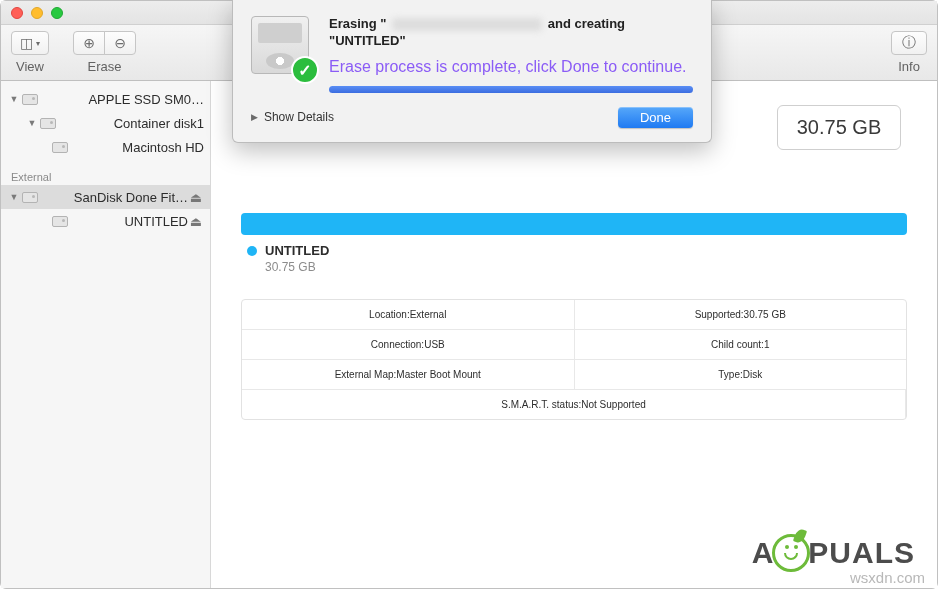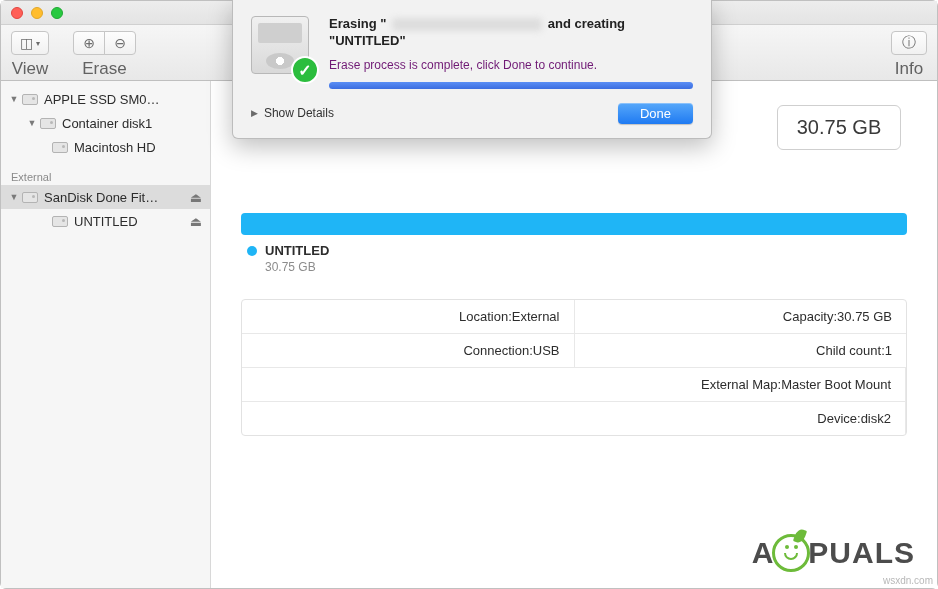--- a/index.html
+++ b/index.html
@@ -16,84 +16,84 @@
     .window-title { position: absolute; left: 50%; transform: translateX(-50%); font-size: 13px; color: #3a3a3a; }
     
     .toolbar { height: 56px; background: linear-gradient(#f6f6f6, #e8e8e8); border-bottom: 1px solid #bfbfbf; display: flex; align-items: flex-start; padding: 6px 10px 0 10px; }
     .tb-group { display: flex; flex-direction: column; align-items: center; margin-right: 24px; }
     .tb-spacer { flex: 1; }
     .tb-buttons { display: flex; }
     .tb-button { height: 24px; min-width: 30px; background: linear-gradient(#fdfdfd,#f1f1f1); border: 1px solid #c6c6c6; margin-left: -1px; display: flex; align-items: center; justify-content: center; font-size: 13px; color: #555; cursor: default; }
     .tb-button:first-child { border-top-left-radius: 4px; border-bottom-left-radius: 4px; margin-left: 0;}
     .tb-button:last-child { border-top-right-radius: 4px; border-bottom-right-radius: 4px; }
     .tb-button.single { border-radius: 4px; }
-    .tb-label { font-size: 17px; color: #626262; margin-top: 4px; }
+    .tb-label { font-size: 13px; color: #626262; margin-top: 4px; }
     .tb-center-col { display: flex; flex-direction: column; align-items: center; margin: 0 2px;}
     
     .main { flex: 1; display: flex; min-height: 0; }
     
     .sidebar { width: 210px; background: #f6f6f6; border-right: 1px solid #d8d8d8; padding-top: 6px; font-size: 13px; }
     .sb-section { color: #8a8a8a; font-size: 11px; padding: 4px 10px 2px 10px; }
     .sb-row { display: flex; align-items: center; height: 24px; padding-right: 6px; }
     .sb-row.selected { background: #dcdcdc; }
     .sb-indent-0 { padding-left: 8px; }
     .sb-indent-1 { padding-left: 26px; }
     .sb-indent-2 { padding-left: 50px; }
     .sb-tri { width: 10px; text-align: center; color: #7a7a7a; font-size: 9px; margin-right: 2px; }
     .sb-icon { width: 18px; height: 14px; margin-right: 5px; display: flex; align-items: center; justify-content: center;}
     .disk-glyph { width: 16px; height: 11px; background: #e5e5e5; border: 1px solid #b3b3b3; border-radius: 2px; position: relative; }
     .disk-glyph::after { content:''; position:absolute; right:2px; top:2px; width:3px; height:3px; background:#b8b8b8; border-radius:50%; }
-    .sb-text { flex: 1; white-space: nowrap; overflow: hidden; text-overflow: ellipsis; color: #2c2c2c; }
+    .sb-text { flex: 1; white-space: nowrap; overflow: hidden; text-overflow: ellipsis; color: #2c2c2c; text-align: right; }
     .sb-eject { width: 16px; height: 16px; display:flex; align-items:center; justify-content:center; color:#777; }
     
     .content { flex: 1; background: #fff; padding: 18px 20px; position: relative; overflow: hidden; }
     
     .size-box { position: absolute; right: 36px; top: 24px; border: 1px solid #cfcfcf; border-radius: 6px; padding: 10px 16px; font-size: 20px; color: #3a3a3a; width: 124px; text-align: center;}
     
     .usage-bar { position: absolute; top: 132px; left: 30px; right: 30px; height: 22px; background: #1fb5f6; border-radius: 4px; }
     
     .legend { position: absolute; top: 162px; left: 36px; }
     .legend-row { display: flex; align-items: center; gap: 8px; }
     .legend-dot { width: 10px; height: 10px; border-radius: 50%; background: #1fb5f6; }
     .legend-name { font-size: 13px; font-weight: 600; color: #2d2d2d; }
     .legend-size { font-size: 12px; color: #8c8c8c; margin-left: 18px; margin-top: 2px; }
     
     .info-table { position: absolute; top: 218px; left: 30px; right: 30px; border: 1px solid #e2e2e2; border-radius: 4px; }
     .info-row { display: flex; border-bottom: 1px solid #e8e8e8; }
     .info-row:last-child { border-bottom: none; }
-    .info-cell { flex: 1; display: flex; justify-content: flex-end; padding: 9px 14px; font-size: 13px; }
+    .info-cell { flex: 1; display: flex; justify-content: center; padding: 9px 14px; font-size: 10px; }
     .info-cell:first-child { border-right: 1px solid #e8e8e8; }
     .info-key { color: #2d2d2d; }
     .info-val { color: #2d2d2d; }
     
     .dialog { position: absolute; top: 0; left: 232px; width: 480px; background: #f2f2f2; border: 1px solid #bcbcbc; border-top: none; border-bottom-left-radius: 6px; border-bottom-right-radius: 6px; box-shadow: 0 8px 24px rgba(0,0,0,0.25); padding: 16px 18px 14px 18px; z-index: 10; }
     .dialog-top { display: flex; gap: 14px; }
     .dlg-icon-wrap { position: relative; width: 64px; height: 64px; flex-shrink:0;}
     .dlg-disk { width: 58px; height: 58px; background: linear-gradient(#f0f0f0,#d9d9d9); border: 1px solid #b8b8b8; border-radius: 4px; position: relative; }
     .dlg-disk::before { content:''; position:absolute; left:6px; right:6px; top:6px; height:20px; background:#cfcfcf; border-radius:2px; }
     .dlg-disk::after { content:''; position:absolute; left:50%; top:36px; width:28px; height:16px; margin-left:-14px; background:radial-gradient(circle,#fff 25%, #c9c9c9 26%); border-radius:50%; }
     .dlg-check { position:absolute; right:-4px; bottom:-4px; width:28px; height:28px; background:#2bbd3d; border:2px solid #fff; border-radius:50%; display:flex; align-items:center; justify-content:center; color:#fff; font-size:16px; font-weight:bold; }
     .dlg-text { flex:1; }
     .dlg-title { font-size: 13px; font-weight: 700; color: #222; line-height: 1.3; }
     .blur-span { display: inline-block; width: 150px; height: 13px; background: #ddd; filter: blur(3px); border-radius: 3px; vertical-align: middle; margin: 0 2px;}
-    .dlg-sub { font-size: 12px; color: #701a75; margin-top: 8px; }
+    .dlg-sub { font-size: 16px; color: #8b5cf6; margin-top: 8px; }
     .progress { height: 7px; background: #d7d7da; border-radius: 4px; margin-top: 10px; overflow: hidden; }
     .progress-fill { height: 100%; width: 100%; background: linear-gradient(#5a8ef5,#3b6de0); }
     .dlg-bottom { display:flex; align-items:center; justify-content: space-between; margin-top: 14px;}
     .show-details { display:flex; align-items:center; gap:6px; font-size:12px; color:#333; }
     .sd-tri { font-size: 9px; color:#6b6b6b; }
     .done-btn { background: linear-gradient(#57a8fa,#1f7af2); color:#fff; border:none; border-radius:4px; padding:3px 22px; font-size:13px; box-shadow: inset 0 1px 0 rgba(255,255,255,0.3), 0 1px 1px rgba(0,0,0,0.2); }
     
     .watermark { position: absolute; right: 22px; bottom: 16px; font-size: 30px; font-weight: 700; color: #4c4c4c; letter-spacing: 1px; display:flex; align-items:center; }
     .wm-circle { width: 38px; height:38px; border:3px solid #6dbb3a; border-radius:50%; display:inline-flex; align-items:center; justify-content:center; position:relative; margin: 0 -2px;}
     .wm-eyes { position:absolute; top:8px; width:100%; display:flex; justify-content:center; gap:5px; }
     .wm-eye { width:4px;height:4px;background:#6dbb3a;border-radius:50%; }
     .wm-smile { position:absolute; bottom:9px; width:14px; height:7px; border:2.5px solid #6dbb3a; border-top:none; border-radius: 0 0 14px 14px; }
     .wm-leaf { position:absolute; top:-8px; right:2px; width:10px; height:14px; background:#6dbb3a; border-radius: 60% 10% 60% 10%; transform:rotate(20deg);}
-    .attribution { position:absolute; right: 4px; bottom: 2px; font-size: 10px; color: #b8b8b8; }
+    .attribution { position:absolute; right: 12px; bottom: 2px; font-size: 15px; color: #b8b8b8; }
     .tb-glyph { font-size: 14px; color: #6d6d6d; }
   </style>
 </head>
 <body>
 
 <div class="window">
 
   <div class="titlebar">
     <div class="traffic-lights">
       <div class="traffic-light tl-close"></div>
@@ -231,44 +231,48 @@
         <div class="legend-size">30.75 GB</div>
       </div>
 
       <div class="info-table">
         <div class="info-row">
           <div class="info-cell">
               <span class="info-key">Location:</span>
               <span class="info-val">External</span>
             </div>
           <div class="info-cell">
-              <span class="info-key">Capacity:</span>
+              <span class="info-key">Supported:</span>
               <span class="info-val">30.75 GB</span>
             </div>
         </div>
         <div class="info-row">
           <div class="info-cell">
               <span class="info-key">Connection:</span>
               <span class="info-val">USB</span>
             </div>
           <div class="info-cell">
               <span class="info-key">Child count:</span>
               <span class="info-val">1</span>
             </div>
         </div>
         <div class="info-row">
           <div class="info-cell">
               <span class="info-key">External Map:</span>
               <span class="info-val">Master Boot Mount</span>
             </div>
+          <div class="info-cell">
+              <span class="info-key">Type:</span>
+              <span class="info-val">Disk</span>
+            </div>
         </div>
         <div class="info-row">
           <div class="info-cell">
-              <span class="info-key">Device:</span>
-              <span class="info-val">disk2</span>
+              <span class="info-key">S.M.A.R.T. status:</span>
+              <span class="info-val">Not Supported</span>
             </div>
         </div>
       </div>
 
       <div class="watermark">
         <span>A</span>
         <span class="wm-circle">
           <span class="wm-leaf"></span>
           <span class="wm-eyes">
               <span class="wm-eye"></span>

